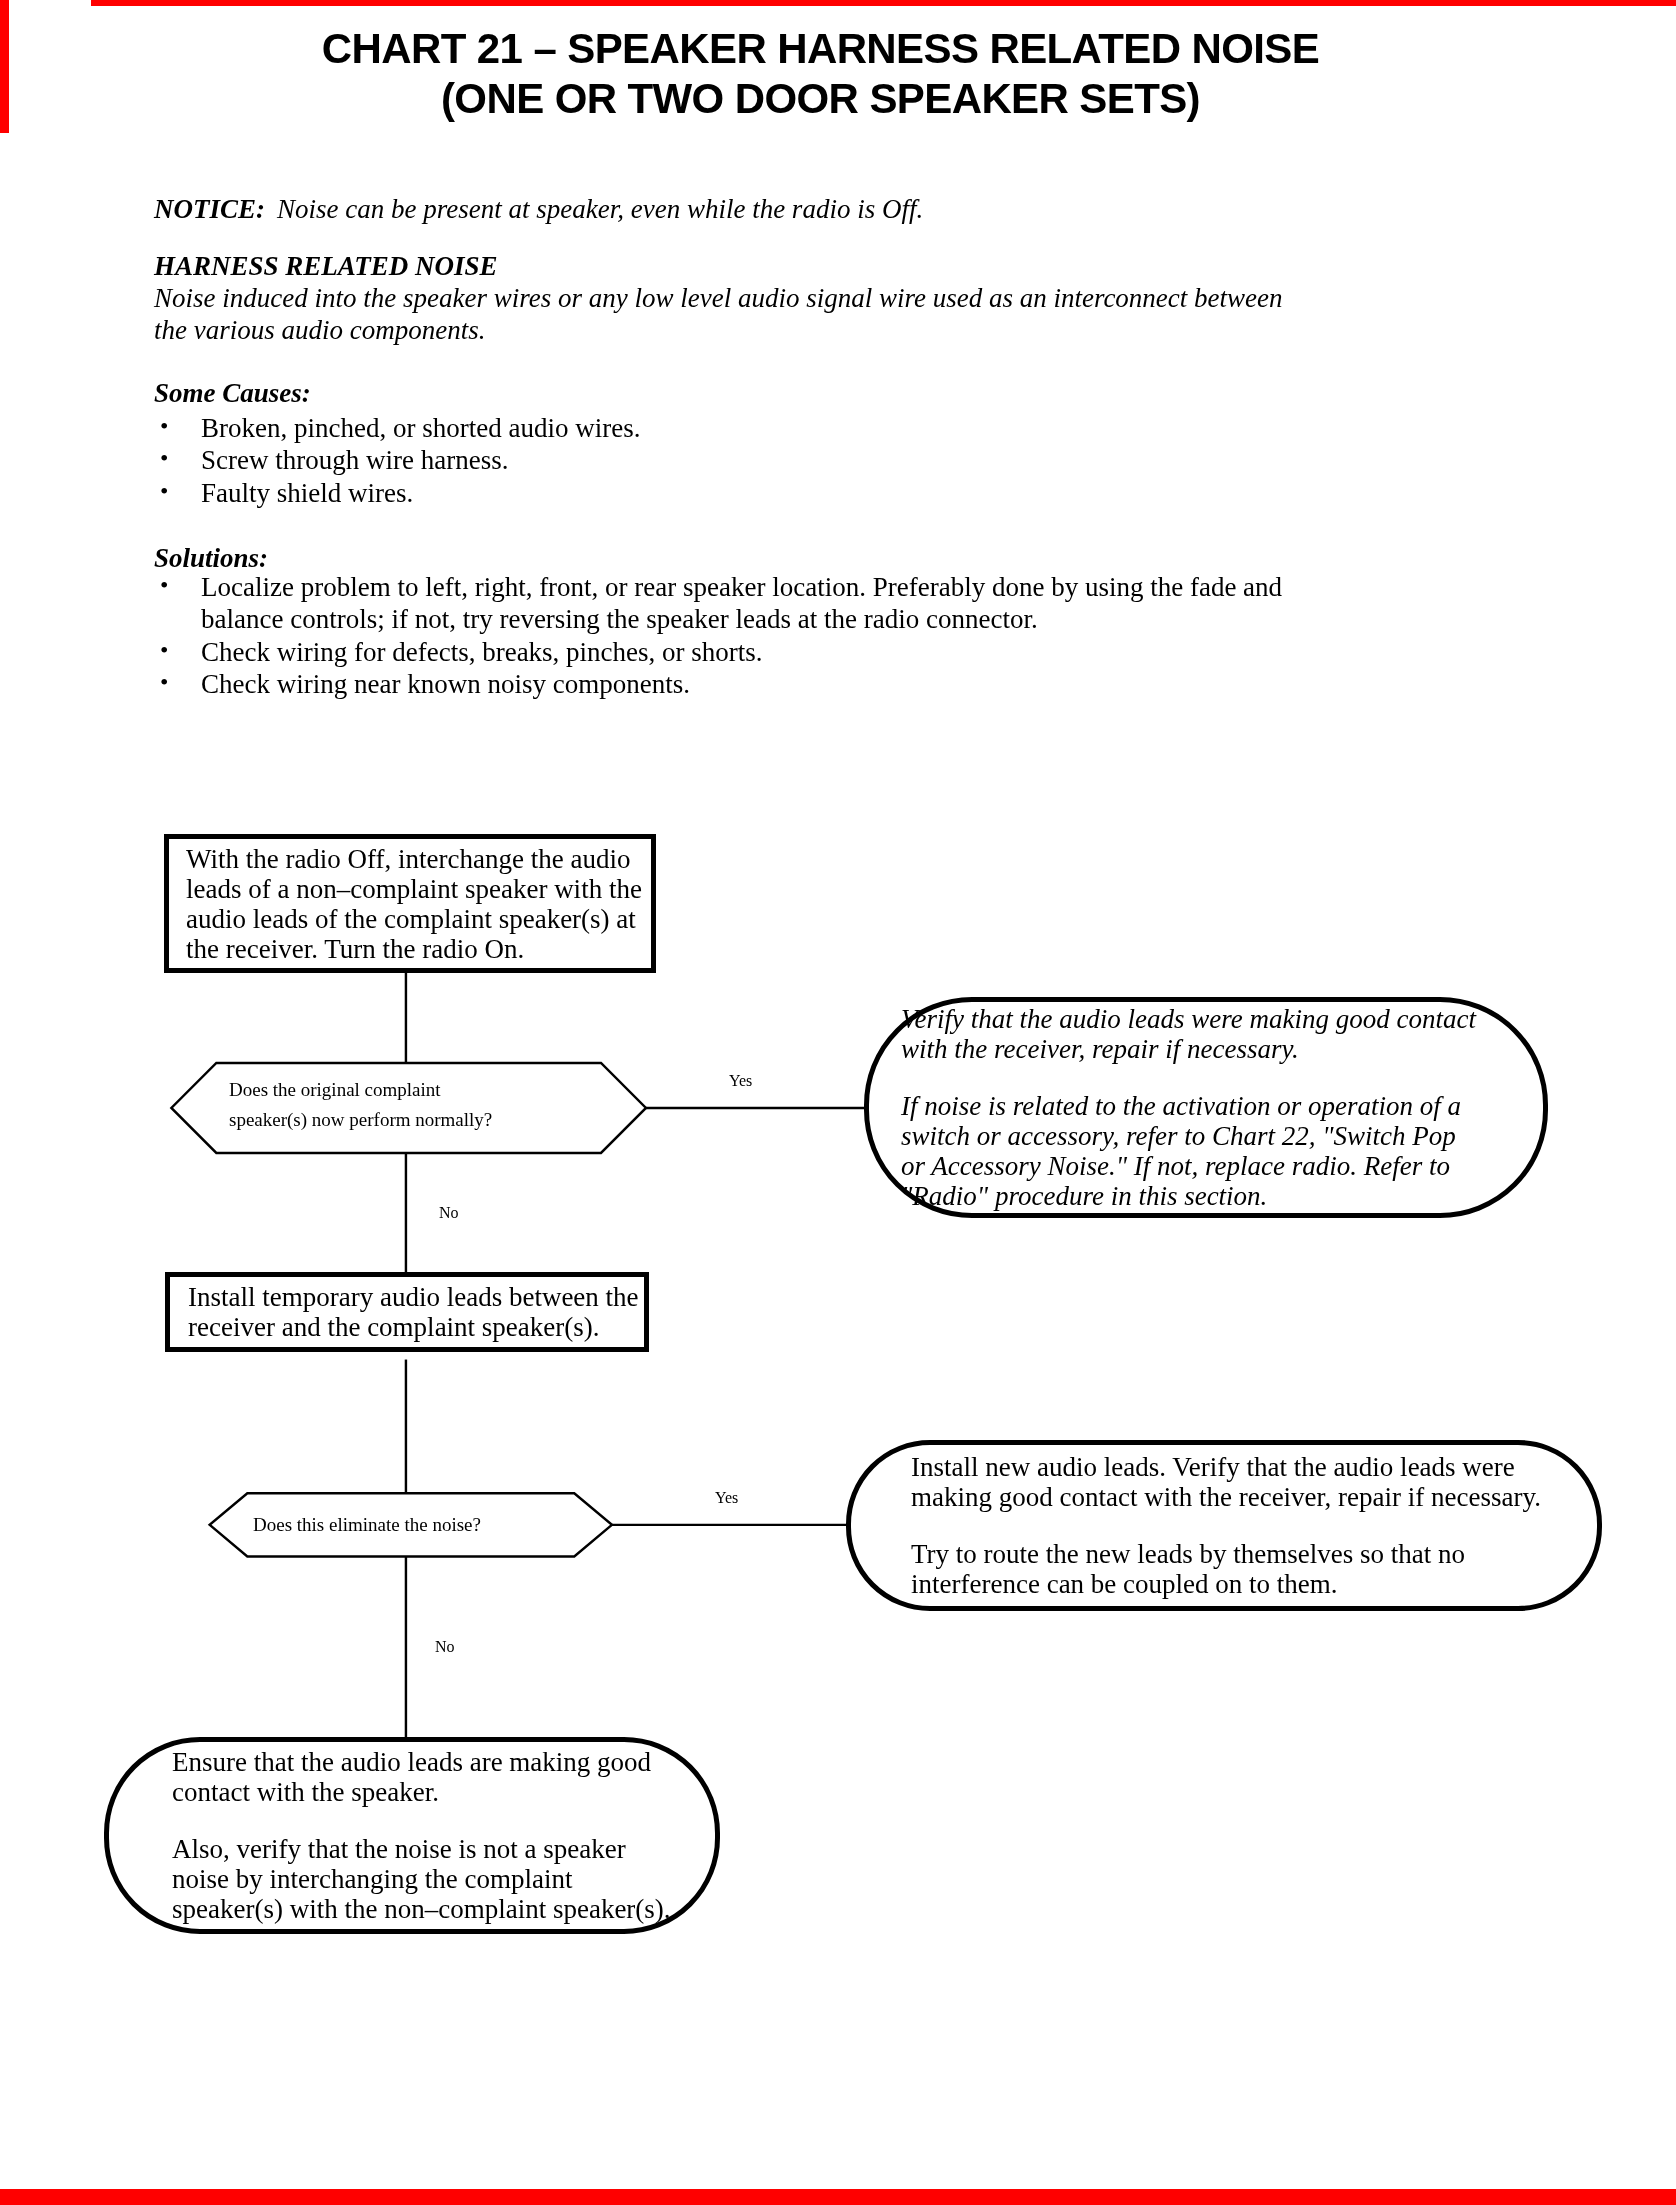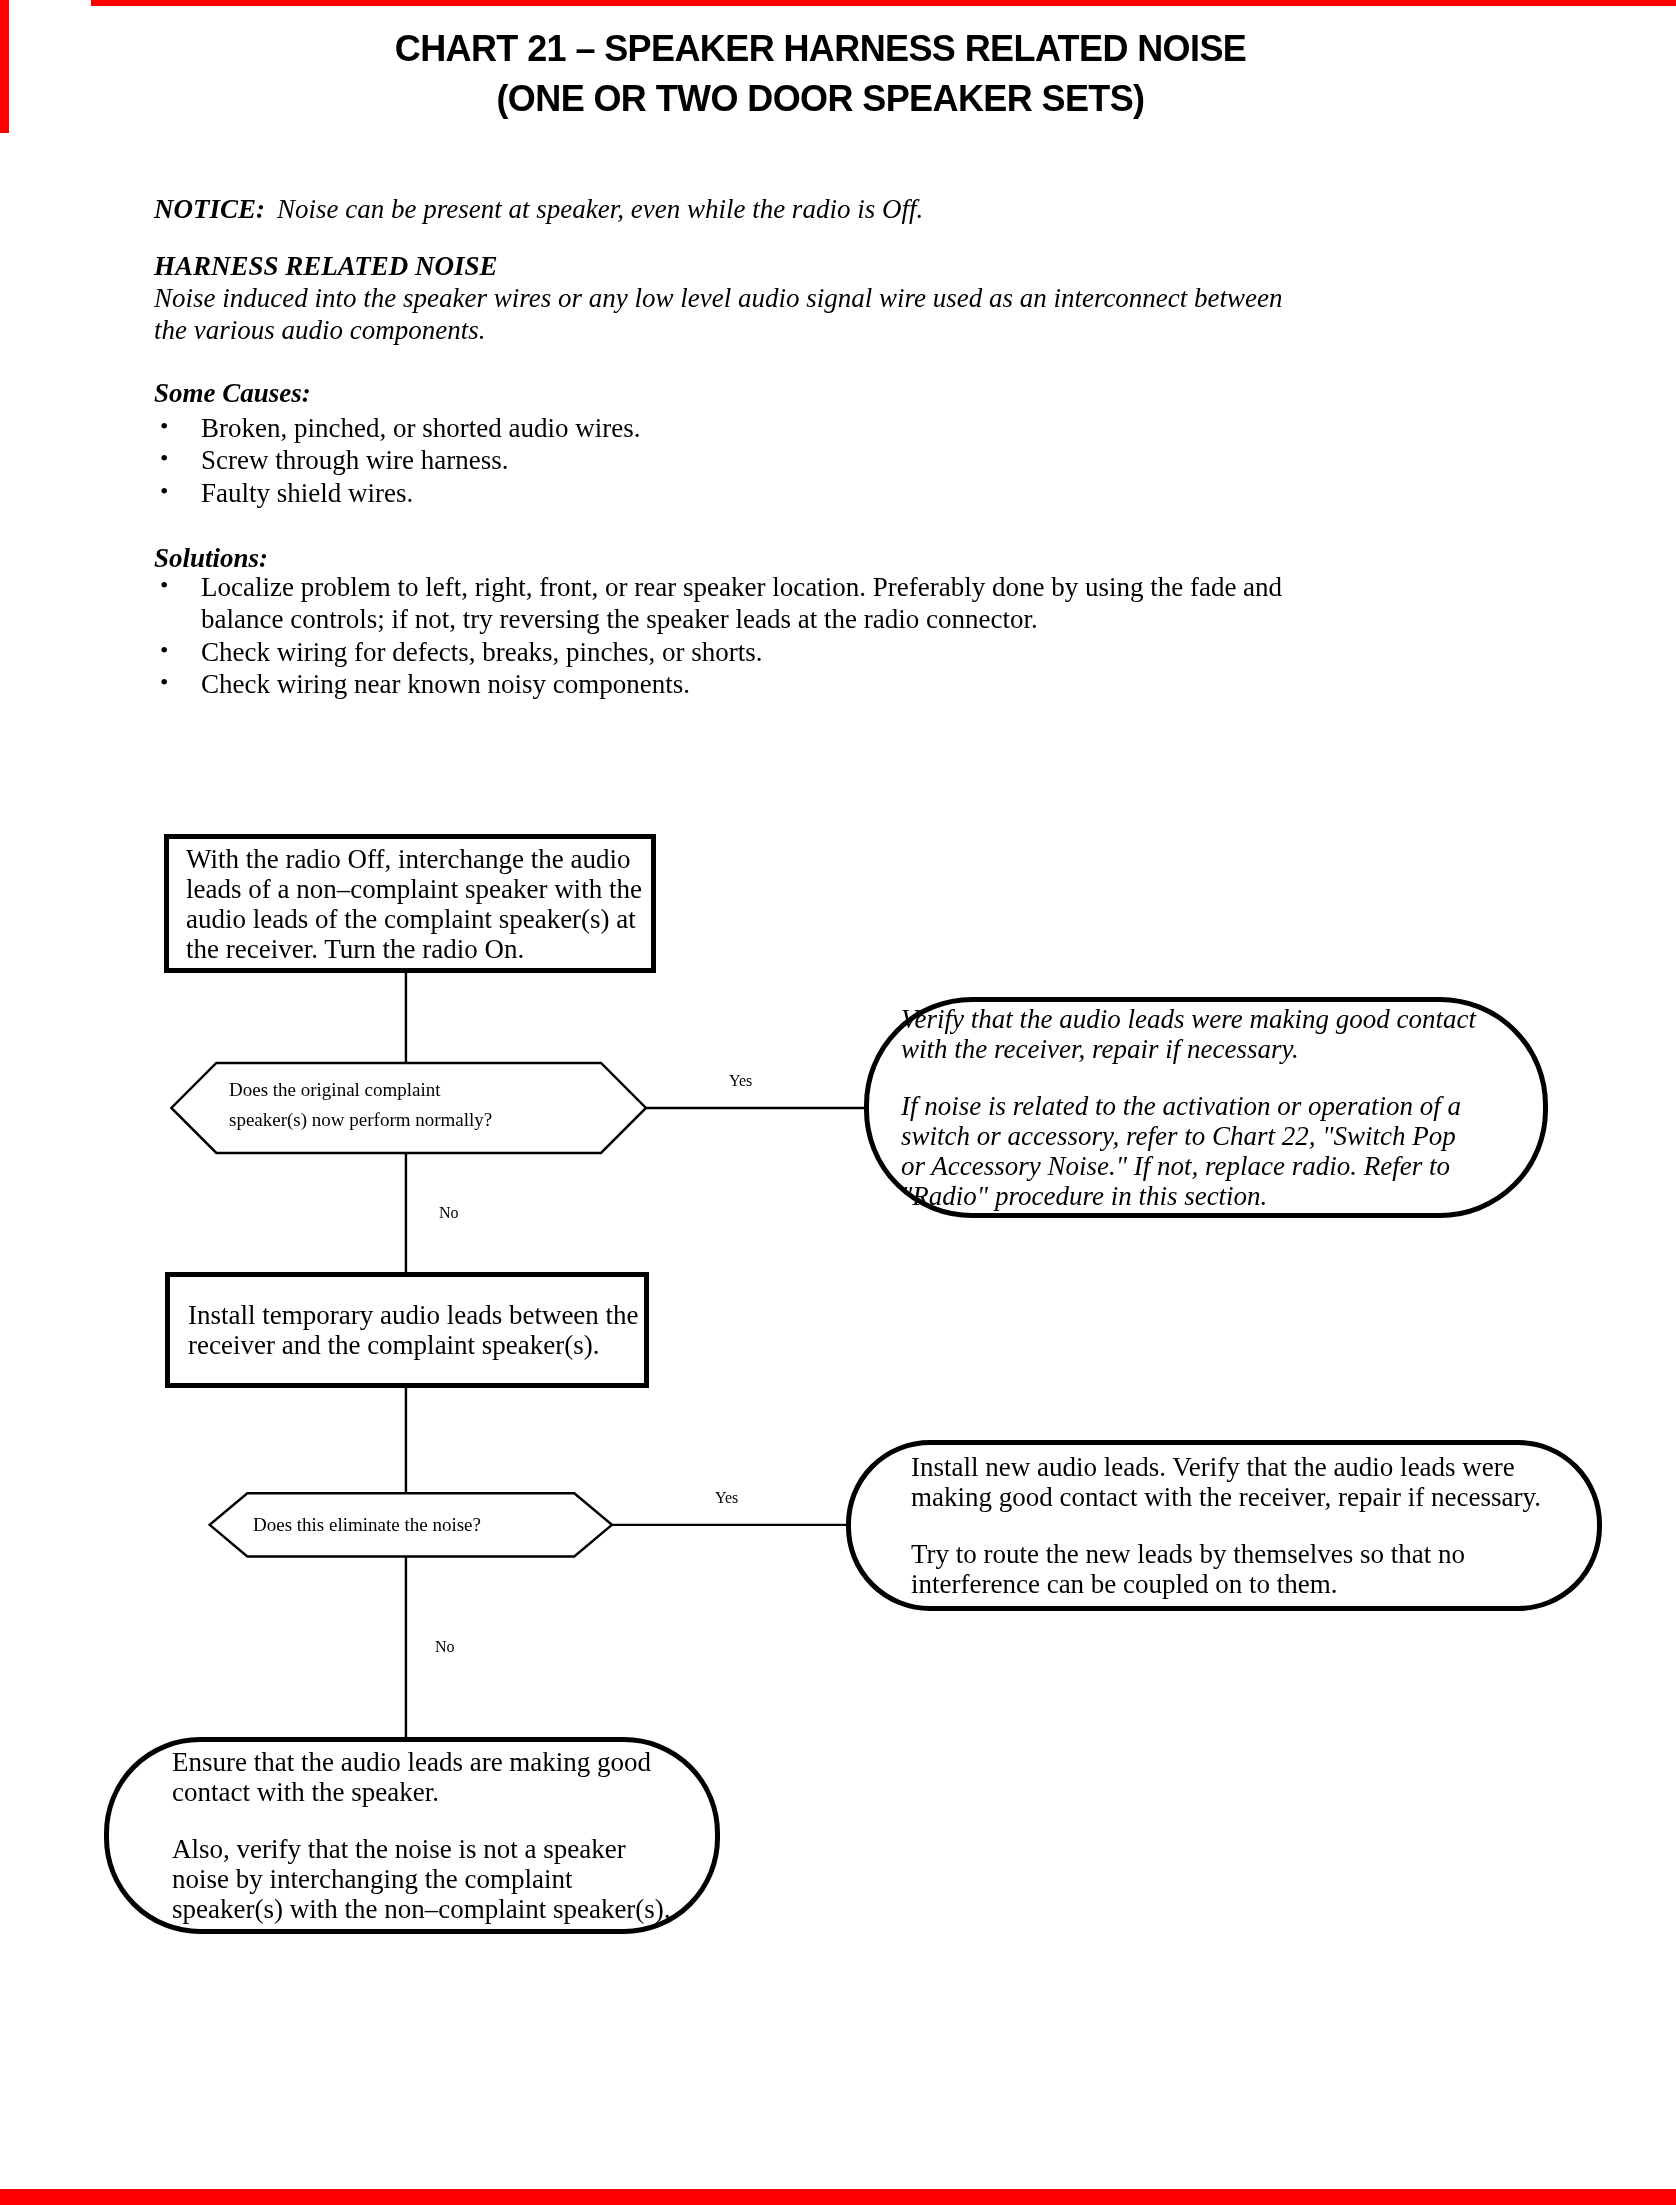--- a/index.html
+++ b/index.html
@@ -5,42 +5,42 @@
   html,body{margin:0;padding:0;background:#ffffff;}
   .page{position:relative;width:1676px;height:2205px;background:#ffffff;overflow:hidden;
         font-family:"Liberation Serif",serif;color:#000;}
   
   .mark{position:absolute;background:#ff0000;}
   .mark-top{left:91px;top:0;width:1585px;height:5.5px;}
   .mark-left{left:0;top:0;width:8.5px;height:133px;}
   .mark-bottom{left:0;top:2189px;width:1676px;height:16.4px;}
   
   .title{position:absolute;left:0;top:24px;width:1641px;text-align:center;
-         font-family:"Liberation Sans",sans-serif;font-weight:700;font-size:36px;
+         font-family:"Liberation Sans",sans-serif;font-weight:700;font-size:42px;
          line-height:50px;letter-spacing:-0.6px;}
   
   .txt{position:absolute;left:154px;font-size:27px;line-height:32px;white-space:pre;font-style:italic;}
   .b{font-weight:700;}
   .notice{top:193px;}
   .notice .lbl{margin-right:12px;}
   .harness-h{top:250px;font-weight:700;}
   .harness-b{top:282px;}
   .causes-h{top:377px;font-weight:700;}
   .sol-h{top:542px;font-weight:700;}
   .bullet-row{position:absolute;left:154px;font-size:27px;line-height:32px;white-space:pre;}
   .bullet-row .dot{position:absolute;left:6px;top:-1.8px;font-size:24px;}
   .bullet-row .bt{display:inline-block;margin-left:47px;}
   
   .fc-svg{position:absolute;left:0;top:0;}
   .shape{position:absolute;background:#fff;border:5.5px solid #000;box-sizing:border-box;
          display:flex;flex-direction:column;justify-content:center;}
   .shape .t{font-size:27px;line-height:30px;white-space:pre;}
   .box1{left:164px;top:834px;width:492px;height:139px;}
   .box1 .t{margin-left:17px;}
-  .box2{left:165px;top:1272px;width:484px;height:116px;}
+  .box2{left:165px;top:1272px;width:484px;height:80px;}
   .box2 .t{margin-left:18px;}
   .term{border-radius:108px;}
   .term1{left:864px;top:997px;width:684px;height:221px;border-radius:108px;gap:27px;}
   .term1 .t{margin-left:32px;font-style:italic;}
   .term2{left:846px;top:1440px;width:756px;height:171px;border-radius:84px;gap:27px;}
   .term2 .t{margin-left:60px;}
   .term3{left:104px;top:1737px;width:616px;height:197px;border-radius:96px;gap:27px;}
   .term3 .t{margin-left:63px;}
   .hex-t{position:absolute;font-size:19px;line-height:30px;white-space:pre;}
   .hex1-t{left:229px;top:1075px;}

